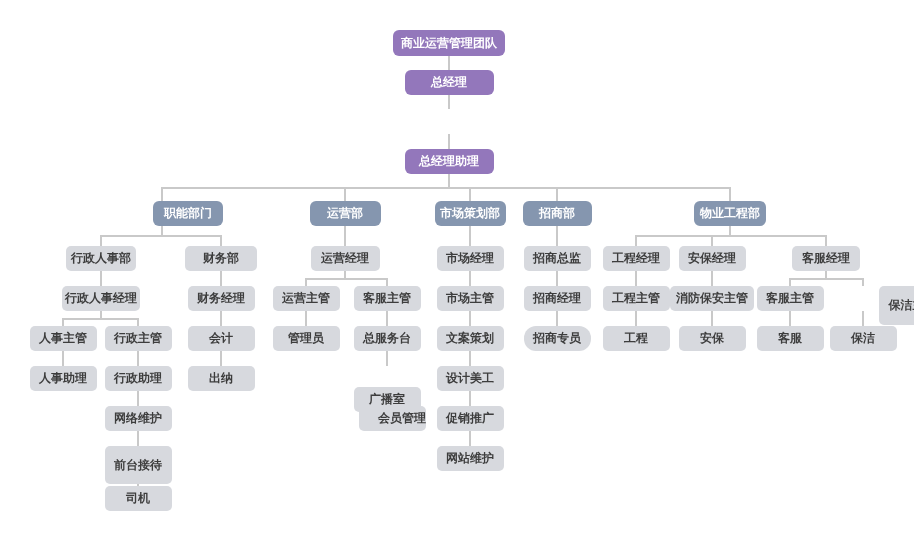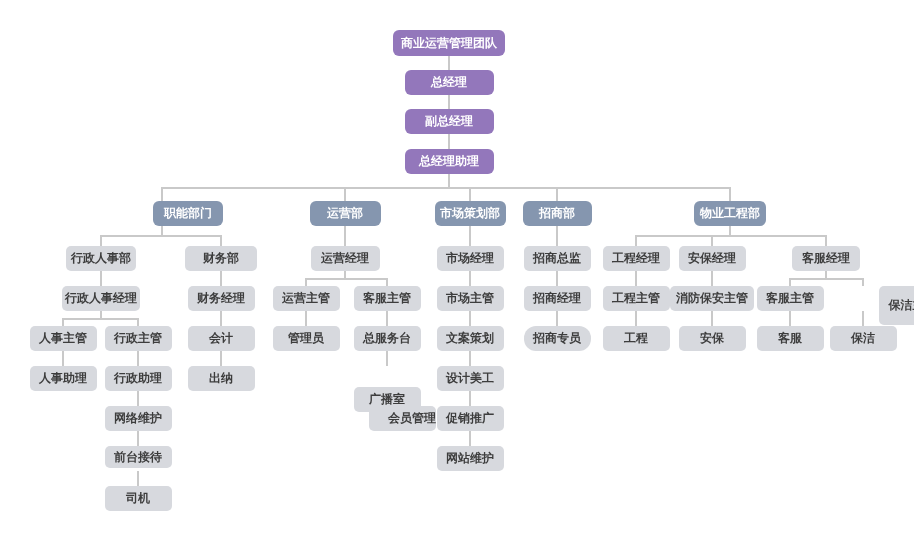--- a/index.html
+++ b/index.html
@@ -134,47 +134,46 @@
     <div class="edge" style="left: 635px; top: 311px; width: 2px; height: 8px;"></div>
     <div class="edge" style="left: 635px; top: 319px; width: 2px; height: 7px;"></div>
     <div class="edge" style="left: 711px; top: 311px; width: 2px; height: 8px;"></div>
     <div class="edge" style="left: 711px; top: 319px; width: 2px; height: 7px;"></div>
     <div class="edge" style="left: 789px; top: 311px; width: 2px; height: 8px;"></div>
     <div class="edge" style="left: 789px; top: 319px; width: 2px; height: 7px;"></div>
     <div class="edge" style="left: 862px; top: 311px; width: 2px; height: 8px;"></div>
     <div class="edge" style="left: 862px; top: 319px; width: 2px; height: 7px;"></div>
     <div class="node purple" style="left: 393px; top: 30px; width: 112px; height: 26px;">商业运营管理团队</div>
     <div class="node purple" style="left: 404.5px; top: 70px; width: 89px; height: 25px;">总经理</div>
-    <div class="node purple" style="left: 404.5px; top: 109px; width: 89px; height: 25px;">副总经理</div>
     <div class="node purple" style="left: 404.5px; top: 149px; width: 89px; height: 25px;">总经理助理</div>
     <div class="node blue" style="left: 127px; top: 201px; width: 70px; height: 25px; margin-left: 26px;">职能部门</div>
     <div class="node blue" style="left: 309.5px; top: 201px; width: 71px; height: 25px;">运营部</div>
     <div class="node blue" style="left: 434.5px; top: 201px; width: 71px; height: 25px;">市场策划部</div>
     <div class="node blue" style="left: 522.5px; top: 201px; width: 69px; height: 25px;">招商部</div>
     <div class="node blue" style="left: 694px; top: 201px; width: 72px; height: 25px;">物业工程部</div>
     <div class="node gray" style="left: 66px; top: 246px; width: 70px; height: 25px;">行政人事部</div>
     <div class="node gray" style="left: 185px; top: 246px; width: 72px; height: 25px;">财务部</div>
     <div class="node gray" style="left: 62px; top: 286px; width: 78px; height: 25px;">行政人事经理</div>
     <div class="node gray" style="left: 187.5px; top: 286px; width: 67px; height: 25px;">财务经理</div>
     <div class="node gray" style="left: 29.5px; top: 326px; width: 67px; height: 25px;">人事主管</div>
     <div class="node gray" style="left: 104.5px; top: 326px; width: 67px; height: 25px;">行政主管</div>
     <div class="node gray" style="left: 187.5px; top: 326px; width: 67px; height: 25px;">会计</div>
     <div class="node gray" style="left: 29.5px; top: 366px; width: 67px; height: 25px;">人事助理</div>
     <div class="node gray" style="left: 104.5px; top: 366px; width: 67px; height: 25px;">行政助理</div>
     <div class="node gray" style="left: 187.5px; top: 366px; width: 67px; height: 25px;">出纳</div>
     <div class="node gray" style="left: 104.5px; top: 406px; width: 67px; height: 25px;">网络维护</div>
-    <div class="node gray" style="left: 104.5px; top: 446px; width: 67px; height: 22px;">前台接待</div>
+    <div class="node gray" style="left: 104.5px; top: 446px; width: 67px; height: 38px;">前台接待</div>
     <div class="node gray" style="left: 104.5px; top: 486px; width: 67px; height: 25px;">司机</div>
     <div class="node gray" style="left: 310.5px; top: 246px; width: 69px; height: 25px;">运营经理</div>
     <div class="node gray" style="left: 272.5px; top: 286px; width: 67px; height: 25px;">运营主管</div>
     <div class="node gray" style="left: 353.5px; top: 286px; width: 67px; height: 25px;">客服主管</div>
     <div class="node gray" style="left: 272.5px; top: 326px; width: 67px; height: 25px;">管理员</div>
     <div class="node gray" style="left: 353.5px; top: 326px; width: 67px; height: 25px;">总服务台</div>
     <div class="node gray" style="left: 353.5px; top: 366px; width: 67px; height: 25px; margin-top: 21px;">广播室</div>
-    <div class="node gray" style="left: 369px; top: 406px; width: 67px; height: 25px; padding-left: 19px;">会员管理</div>
+    <div class="node gray" style="left: 359px; top: 406px; width: 67px; height: 25px; padding-left: 19px;">会员管理</div>
     <div class="node gray" style="left: 436.5px; top: 246px; width: 67px; height: 25px;">市场经理</div>
     <div class="node gray" style="left: 436.5px; top: 286px; width: 67px; height: 25px;">市场主管</div>
     <div class="node gray" style="left: 436.5px; top: 326px; width: 67px; height: 25px;">文案策划</div>
     <div class="node gray" style="left: 436.5px; top: 366px; width: 67px; height: 25px;">设计美工</div>
     <div class="node gray" style="left: 436.5px; top: 406px; width: 67px; height: 25px;">促销推广</div>
     <div class="node gray" style="left: 436.5px; top: 446px; width: 67px; height: 25px;">网站维护</div>
     <div class="node gray" style="left: 523.5px; top: 246px; width: 67px; height: 25px;">招商总监</div>
     <div class="node gray" style="left: 523.5px; top: 286px; width: 67px; height: 25px;">招商经理</div>
     <div class="node gray" style="left: 523.5px; top: 326px; width: 67px; height: 25px; border-radius: 12px;">招商专员</div>
     <div class="node gray" style="left: 602.5px; top: 246px; width: 67px; height: 25px;">工程经理</div>

